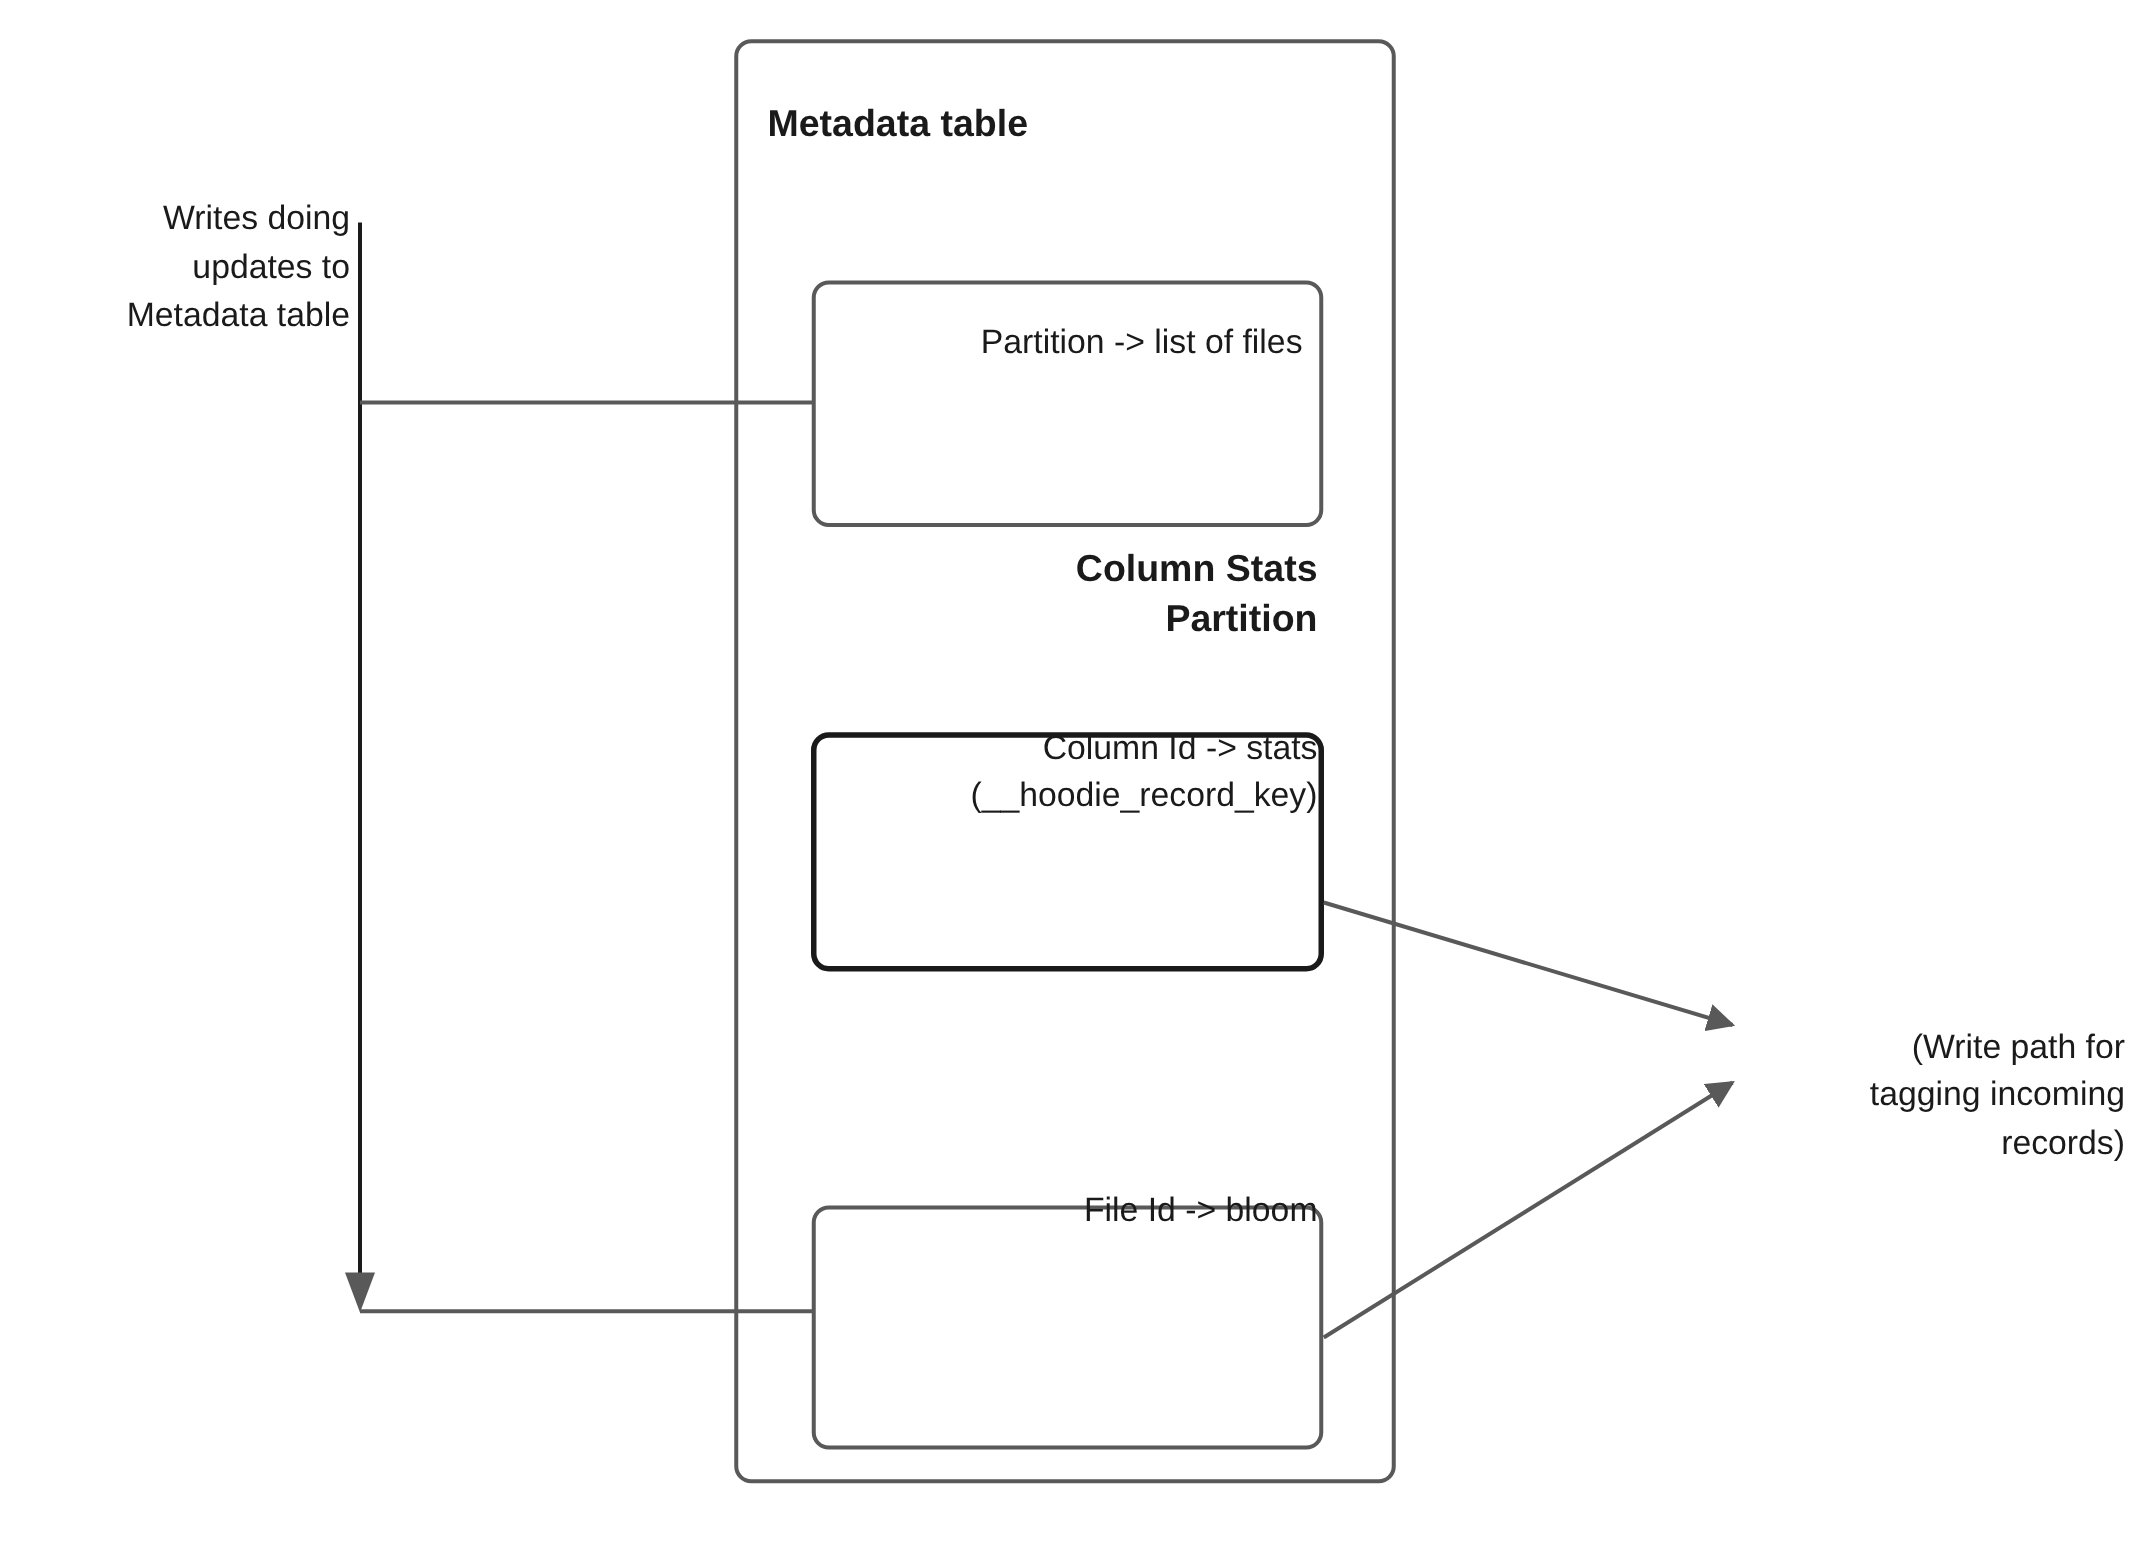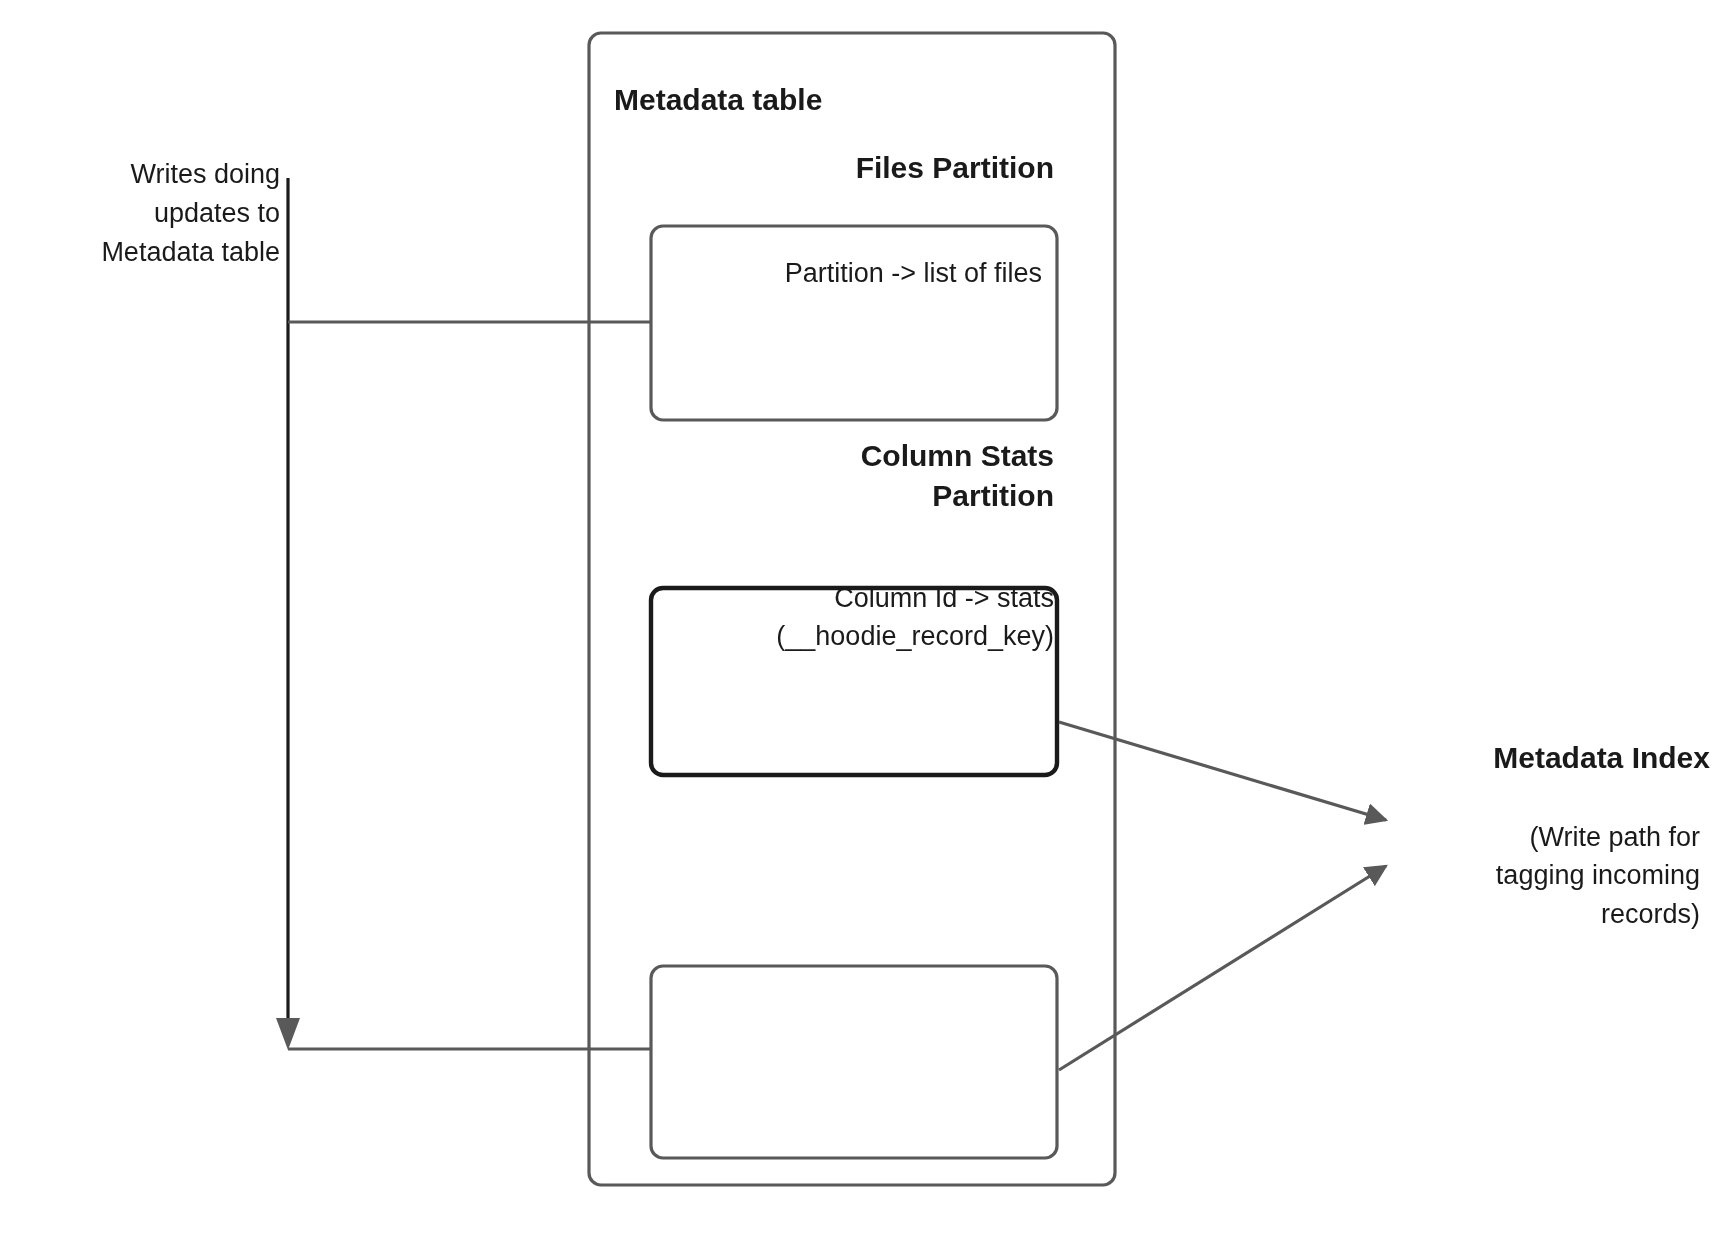--- a/index.html
+++ b/index.html
@@ -134,31 +134,30 @@
 
     <path d="M 1059 1070 L 1386 866" fill="none" stroke="#595959" stroke-width="3.2" marker-end="url(#arrow-diag)"></path>
   </svg>
 
   <div class="txt" id="writes-label">Writes doing
 updates to
 Metadata table</div>
 
   <div class="txt bold" id="metadata-table-title">Metadata table</div>
 
-  <div class="txt bold" id="files-partition-title">Files Partition</div>
 
   <div class="txt" id="files-partition-body">Partition -&gt; list of files</div>
 
   <div class="txt bold" id="colstats-partition-title">Column Stats
 Partition</div>
 
   <div class="txt" id="colstats-body">Column Id  -&gt; stats
 (__hoodie_record_key)</div>
 
 
+  <div class="txt" id="bloom-body">File Id -&gt; bloom</div>
 
-  <div class="txt bold" id="metadata-index-title">Metadata Index</div>
 
   <div class="txt" id="metadata-index-caption">(Write path for
 tagging incoming
 records)</div>
 
 </div>
 
 </body></html>

